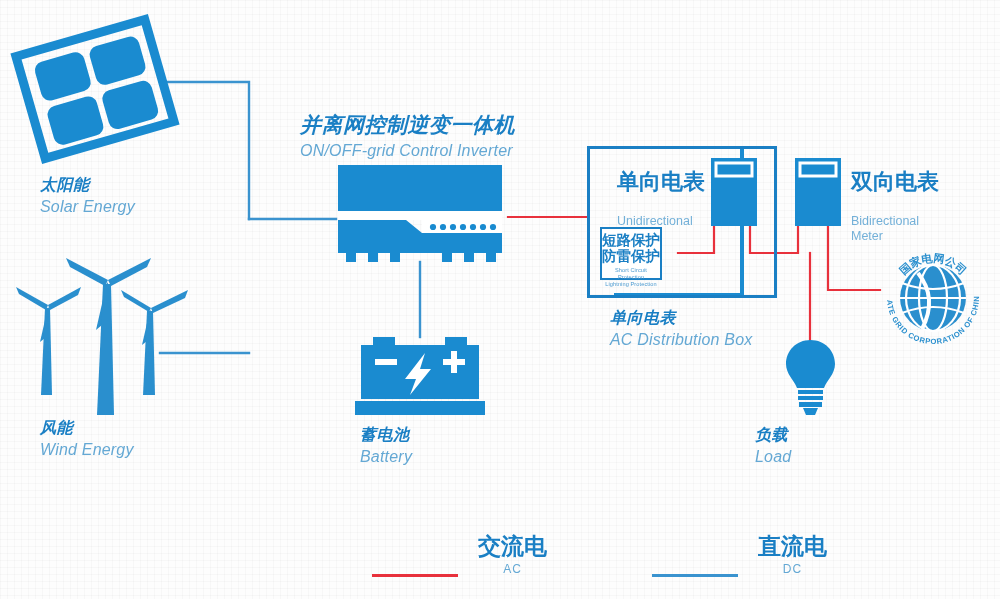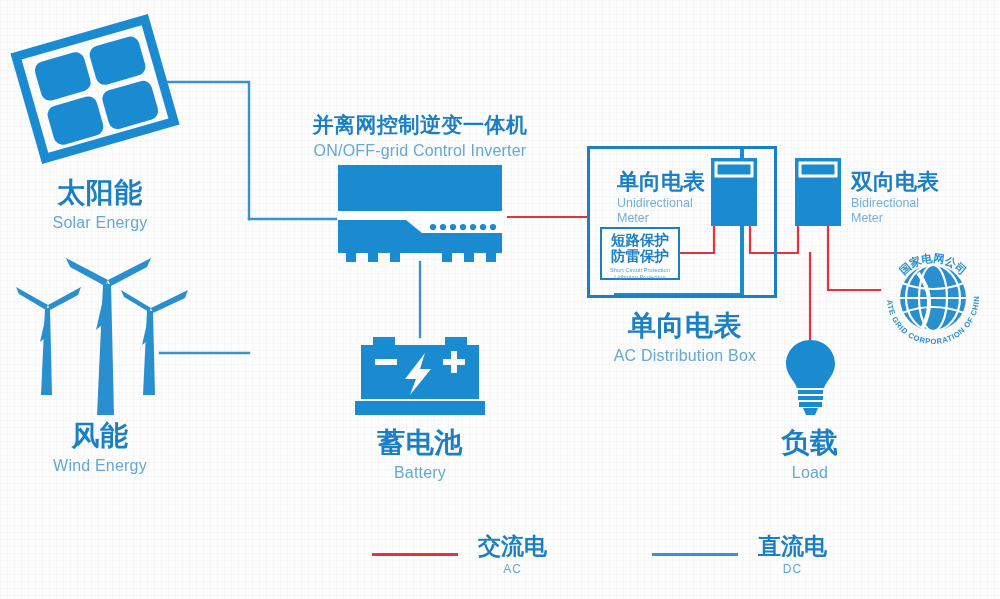--- a/index.html
+++ b/index.html
@@ -28,45 +28,46 @@
   svg#wires {
     position: absolute;
     left: 0;
     top: 0;
     width: 1000px;
     height: 599px;
     pointer-events: none;
   }
   .lbl {
     position: absolute;
-    text-align: center;
+    text-align: left;
     line-height: 1.28;
     white-space: nowrap;
+    font-style: italic;
   }
   .lbl .cn {
     display: block;
     color: #1a7fc4;
     font-weight: bold;
-    font-size: 28px;
+    font-size: 16px;
     letter-spacing: 0.5px;
   }
   .lbl .en {
     display: block;
     color: #64a8d4;
     font-size: 16px;
     margin-top: 2px;
     letter-spacing: 0.2px;
   }
   .node {
     position: absolute;
   }
   .legend-row {
     position: absolute;
     display: flex;
-    align-items: center;
+    align-items: flex-end;
   }
   .legend-line {
     width: 86px;
     height: 3px;
     margin-right: 20px;
   }
   .legend-text .cn {
     font-size: 23px;
   }
   .legend-text .en {
@@ -125,21 +126,21 @@
   .meterlabel-inner .cn {
     display: block;
     color: #1a7fc4;
     font-weight: bold;
     font-size: 22px;
   }
   .meterlabel-inner .en {
     display: block;
     color: #73b0d8;
     font-size: 12.5px;
-    margin-top: 0;
+    margin-top: 18px;
   }
 </style>
 </head>
 <body>
 
 <div id="stage">
 
   <svg id="wires" viewBox="0 0 1000 599">
 
     <g stroke="#3a93cf" stroke-width="2.4" fill="none" stroke-linecap="square">
@@ -283,21 +284,21 @@
     <span class="en" style="margin-top:0;">Meter</span>
   </div>
 
   <div class="node" style="left:711px; top:158px;">
     <svg width="46" height="68" viewBox="0 0 46 68">
       <rect x="0" y="0" width="46" height="68" fill="#1a8bd0"></rect>
       <rect x="5" y="5" width="36" height="13" fill="none" stroke="#ffffff" stroke-width="3"></rect>
     </svg>
   </div>
 
-  <div class="protbox" style="left:600px; top:227px; width:80px; height:53px;">
+  <div class="protbox" style="left:600px; top:227px; width:62px; height:53px;">
     <span class="p1">短路保护</span>
     <span class="p1">防雷保护</span>
     <span class="p2">Short Circuit Protection</span>
     <span class="p2" style="margin-top:0;">Lightning Protection</span>
   </div>
 
   <div class="lbl" style="left:610px; top:308px; width:150px;">
     <span class="cn">单向电表</span>
     <span class="en">AC Distribution Box</span>
   </div>

